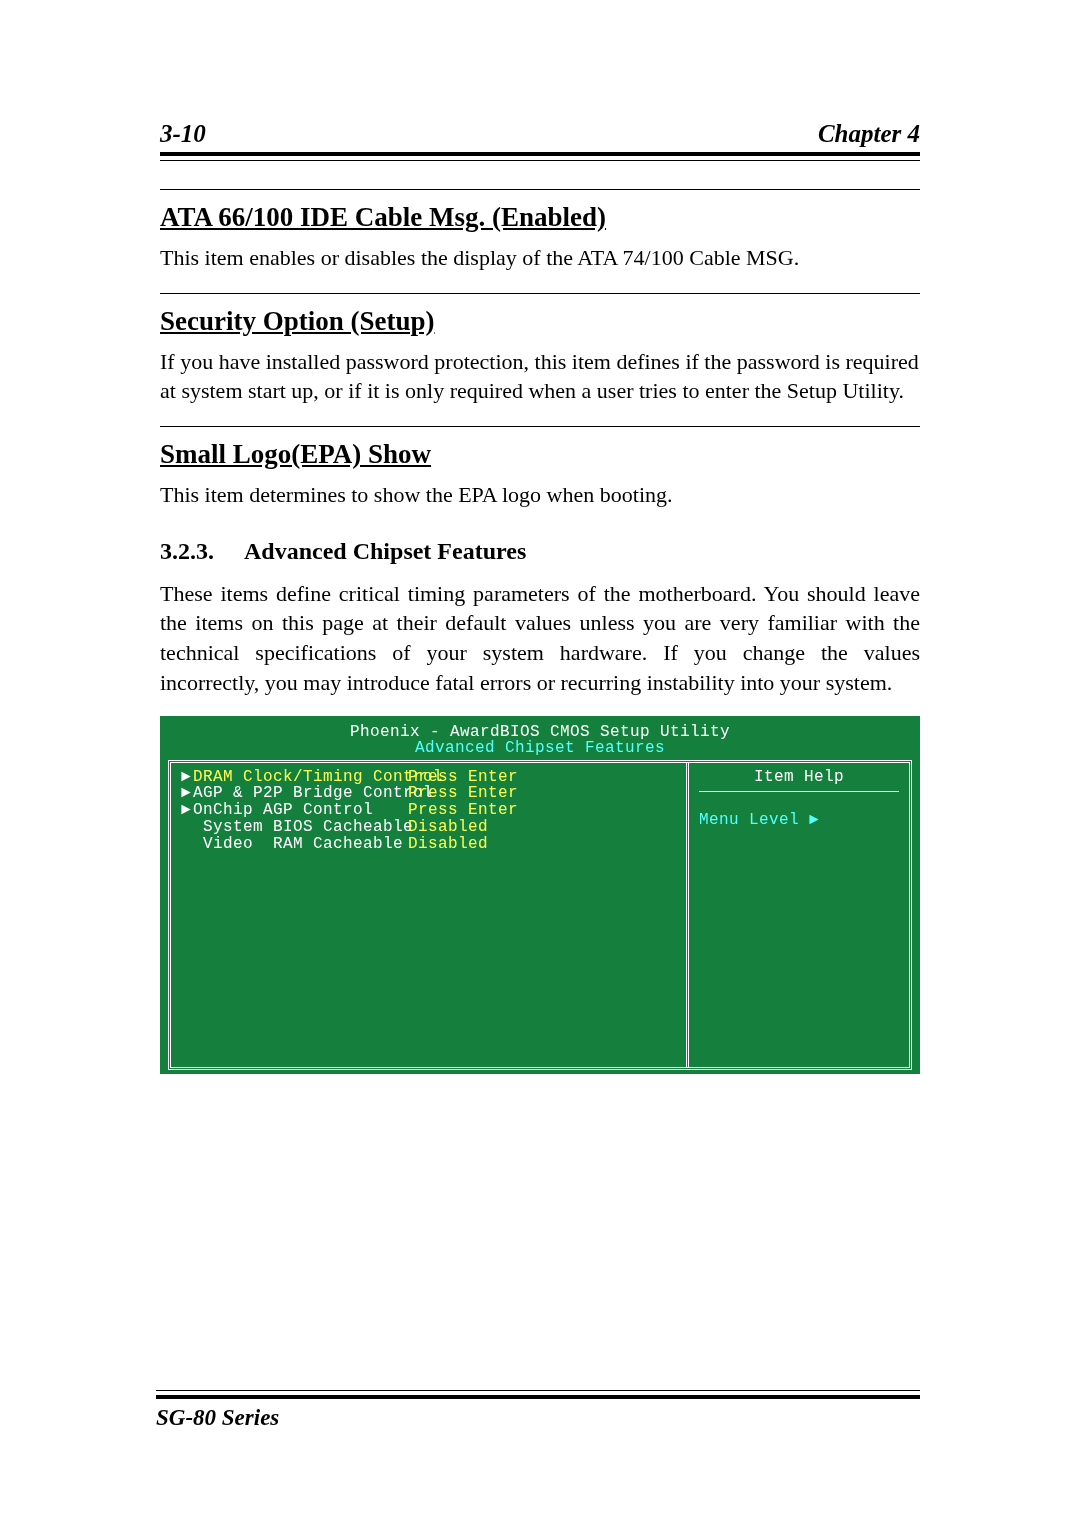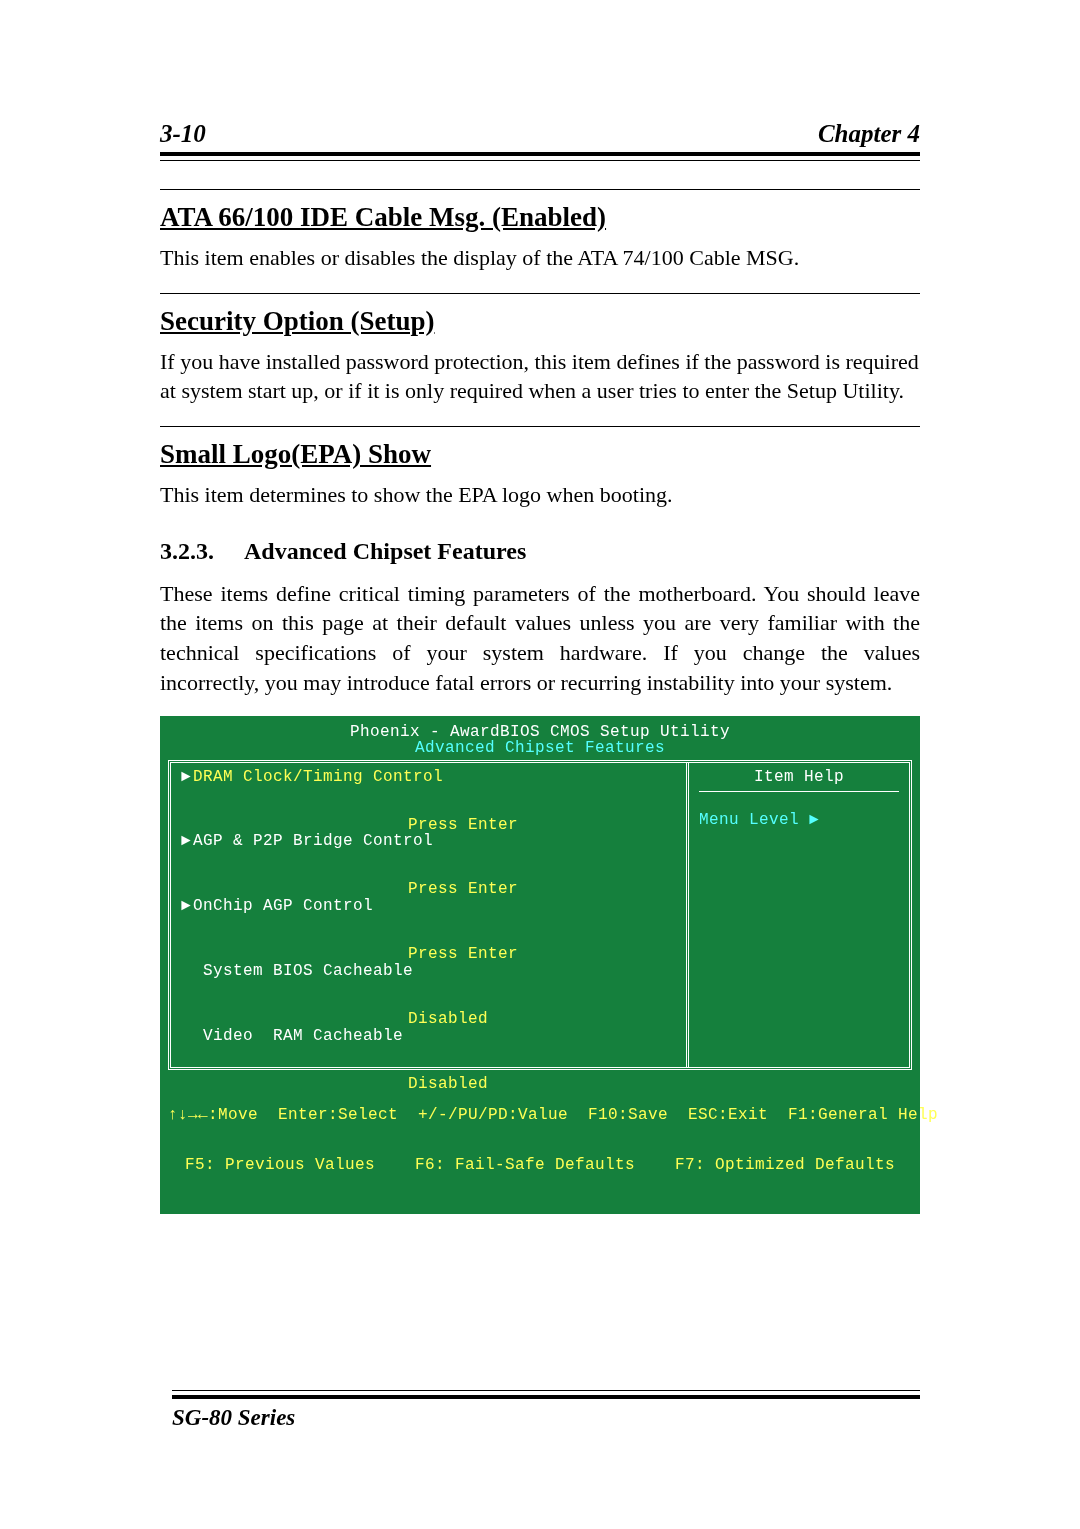--- a/index.html
+++ b/index.html
@@ -59,21 +59,21 @@
   .subsection-heading {
     display: flex;
     gap: 30px;
     font-weight: bold;
     font-size: 24px;
     margin: 28px 0 14px 0;
   }
   .footer-line {
     position: absolute;
     bottom: 98px;
-    left: 172px;
+    left: 156px;
     right: 160px;
   }
   .footer-text {
     font-style: italic;
     font-weight: bold;
     font-size: 23px;
     margin-top: 6px;
   }
 
   
@@ -129,21 +129,21 @@
   }
   .bios-arrow {
     width: 12px;
     color: #fff;
   }
   .bios-label {
     width: 215px;
     color: #fff;
   }
   .bios-label.yellow { color: #ffff55; }
-  .bios-value { color: #ffff55; margin-top: 48px; }
+  .bios-value { color: #ffff55; }
   .bios-footer {
     color: #ffff55;
     text-align: center;
     padding: 4px 0 2px 0;
     white-space: pre;
     line-height: 1.05;
   }
   .cyan { color: #55ffff; }
 </style>
 </head>
@@ -184,24 +184,20 @@
   <div class="bios">
     <div class="bios-title">Phoenix - AwardBIOS CMOS Setup Utility</div>
     <div class="bios-subtitle">Advanced Chipset Features</div>
     <div class="bios-frame">
       <div class="bios-main" id="bios-rows"><div class="bios-row"><span class="bios-arrow">►</span><span class="bios-label yellow">DRAM Clock/Timing Control</span><span class="bios-value">Press Enter</span></div><div class="bios-row"><span class="bios-arrow">►</span><span class="bios-label">AGP &amp; P2P Bridge Control</span><span class="bios-value">Press Enter</span></div><div class="bios-row"><span class="bios-arrow">►</span><span class="bios-label">OnChip AGP Control</span><span class="bios-value">Press Enter</span></div><div class="bios-row"><span class="bios-arrow"></span><span class="bios-label"> System BIOS Cacheable</span><span class="bios-value">Disabled</span></div><div class="bios-row"><span class="bios-arrow"></span><span class="bios-label"> Video  RAM Cacheable</span><span class="bios-value">Disabled</span></div></div>
       <div class="bios-side">
         <div class="bios-side-header">Item Help</div>
         <div class="cyan">Menu Level   ►</div>
       </div>
     </div>
-    <div class="bios-footer">
-      <div>↑↓→←:Move  Enter:Select  +/-/PU/PD:Value  F10:Save  ESC:Exit  F1:General Help</div>
-      <div>F5: Previous Values    F6: Fail-Safe Defaults    F7: Optimized Defaults</div>
-    </div>
   </div>
 
 </div>
 
 <div class="footer-line">
   <div class="double-rule-bottom"></div>
   <div class="footer-text">SG-80 Series</div>
 </div>
 
 </body></html>

